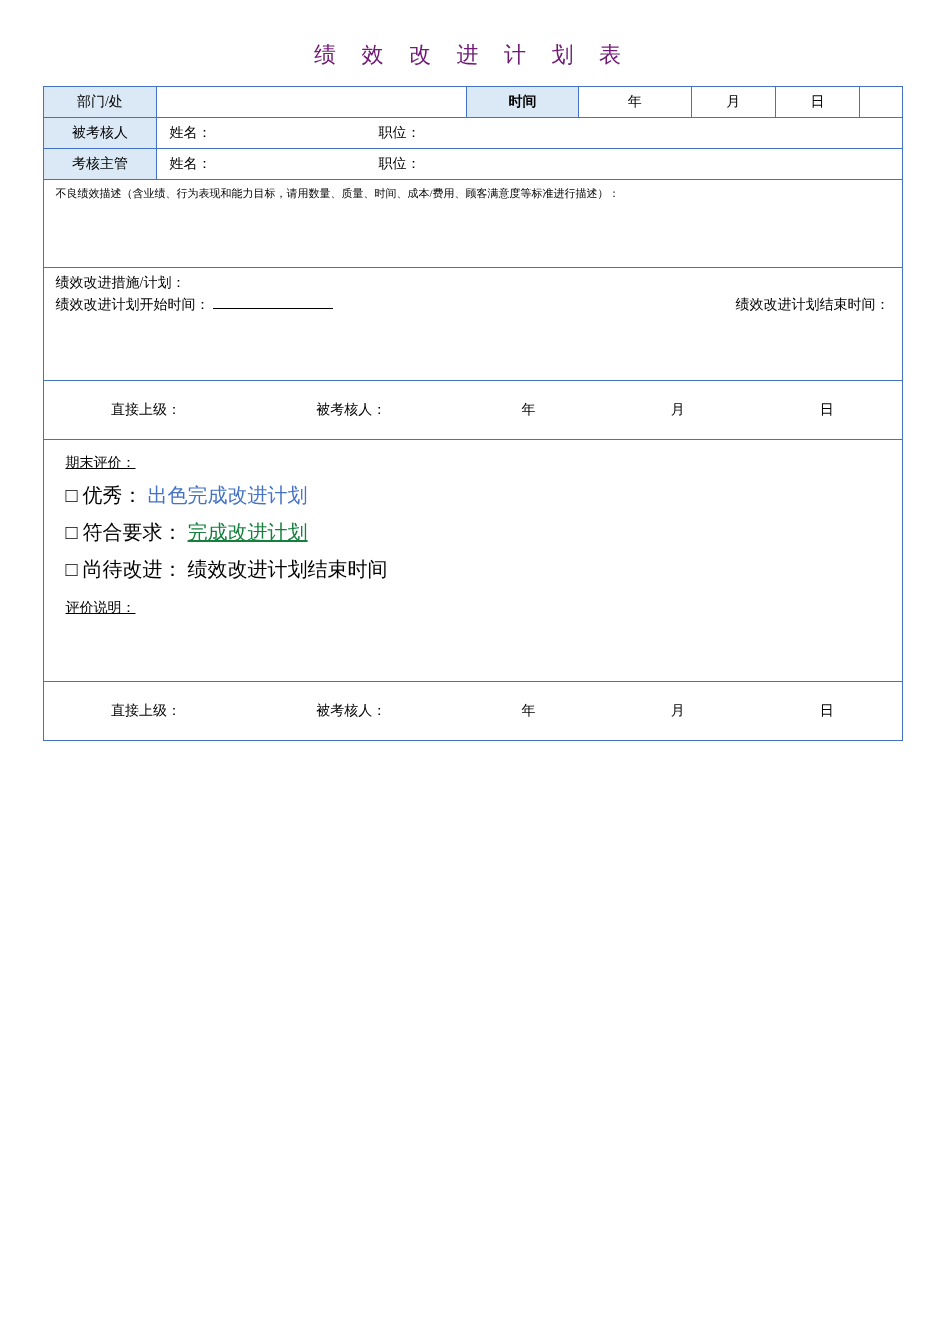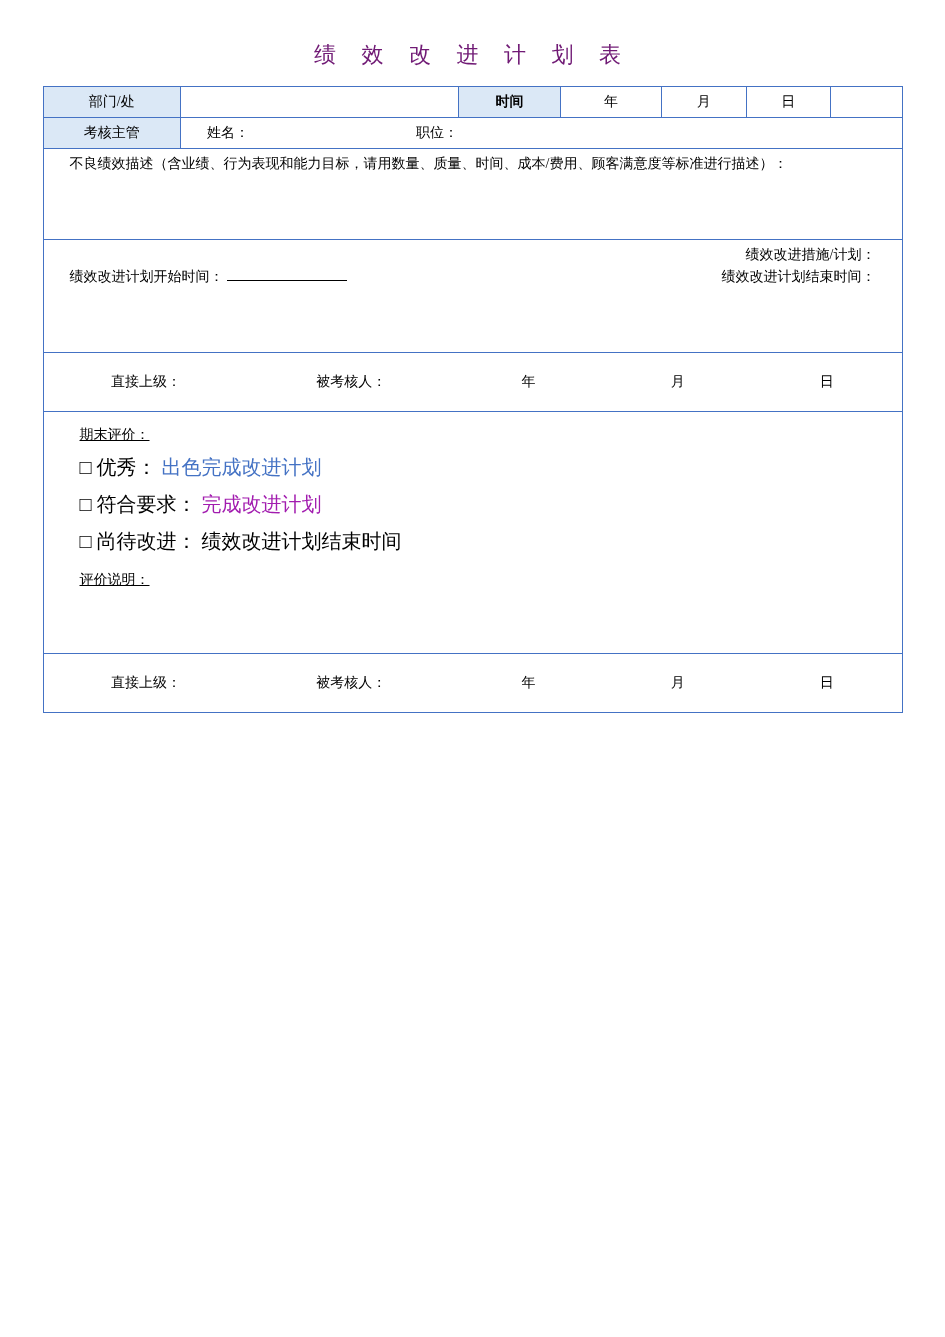--- a/index.html
+++ b/index.html
@@ -28,42 +28,42 @@
       margin-bottom: 16px;
       color: #701a75;
     }
     .main-table {
       width: 100%;
       border-collapse: collapse;
       border: 1.5px solid #4472C4;
     }
     .main-table td, .main-table th {
       border: 1.5px solid #4472C4;
-      padding: 6px 26px;
+      padding: 6px 12px;
       vertical-align: top;
     }
     .label-cell {
       background-color: #DBE8F6;
       text-align: center;
       white-space: nowrap;
       font-size: 14px;
       color: #000;
       vertical-align: middle;
     }
     .header-row td {
       vertical-align: middle;
     }
     .name-job-row td {
       vertical-align: middle;
       min-height: 32px;
     }
     .content-area {
       min-height: 80px;
       vertical-align: top;
-      font-size: 14px;
+      font-size: 11px;
       margin-left: 44px;
     }
     .sign-content {
       display: flex;
       justify-content: space-around;
       align-items: center;
       padding: 10px 0;
     }
     .bottom-section {
       min-height: 180px;
@@ -78,21 +78,20 @@
       font-size: 20px;
     }
     .footer-sign {
       margin-top: 20px;
       font-size: 14px;
       padding: 10px 0 4px 0;
     }
     .improvement-content {
       padding: 10px;
       min-height: 100px;
-      text-align: right;
     }
     .start-end-row {
       display: flex;
       justify-content: space-between;
       align-items: center;
       margin-top: 8px;
     }
     .underline-blank {
       display: inline-block;
       width: 120px;
@@ -111,20 +110,28 @@
         <tr class="header-row">
       <td class="label-cell" style="width:80px;">部门/处</td>
       <td style="width:220px;">&nbsp;</td>
       <td class="label-cell" style="width:80px;font-weight:bold;">时间</td>
       <td style="width:80px; text-align:center;">年</td>
       <td style="width:60px; text-align:center;">月</td>
       <td style="width:60px; text-align:center;">日</td>
       <td style="width:30px;">&nbsp;</td>
     </tr>
 
+    <tr class="name-job-row">
+      <td class="label-cell">被考核人</td>
+      <td colspan="6">
+        <span>姓名：</span>
+        <span style="display:inline-block; width:160px;">&nbsp;</span>
+        <span>职位：</span>
+      </td>
+    </tr>
 
     <tr class="name-job-row">
       <td class="label-cell">考核主管</td>
       <td colspan="6">
         <span>姓名：</span>
         <span style="display:inline-block; width:160px;">&nbsp;</span>
         <span>职位：</span>
       </td>
     </tr>
 
@@ -169,21 +176,21 @@
         <div class="evaluation-content">
           <div style="text-decoration:underline; font-size:14px; ">期末评价：</div>
           <div class="eval-item">
             <span>□</span>
             <span>优秀：</span>
             <span style="color:#4472C4;">出色完成改进计划</span>
           </div>
           <div class="eval-item">
             <span>□</span>
             <span>符合要求：</span>
-            <span style="color:#a21caf;">完成改进计划</span>
+            <span style="color:#15803d;text-decoration:underline;">完成改进计划</span>
           </div>
           <div class="eval-item">
             <span>□</span>
             <span>尚待改进：</span>
             <span>绩效改进计划结束时间</span>
           </div>
           <div style="margin-top:16px;text-decoration:underline;">评价说明：</div>
           <div style="min-height:50px;">&nbsp;</div>
         </div>
       </td>

